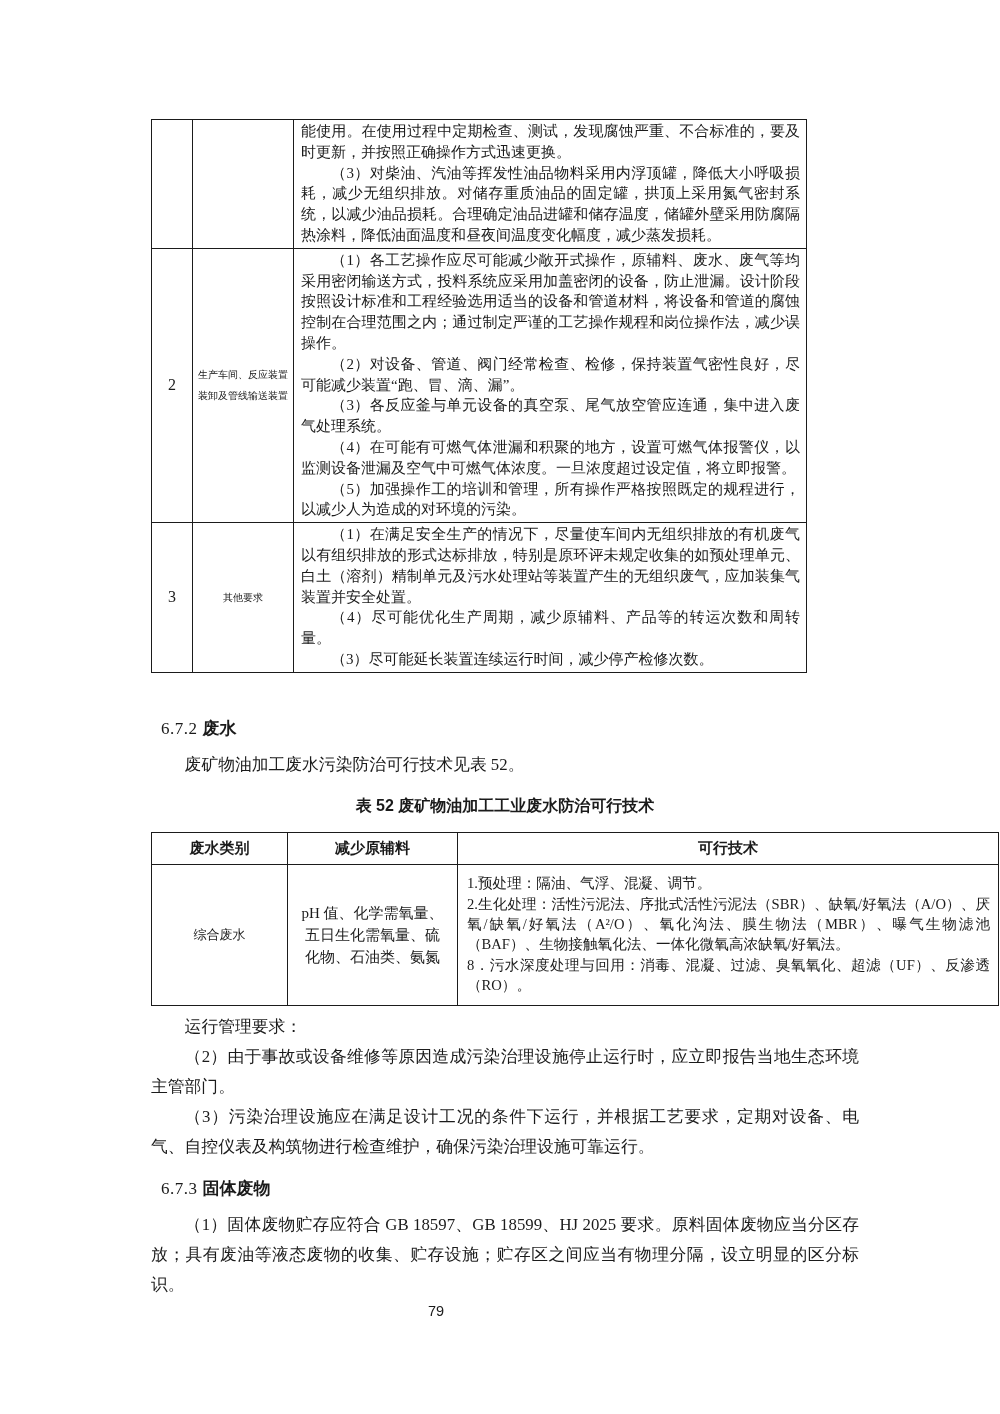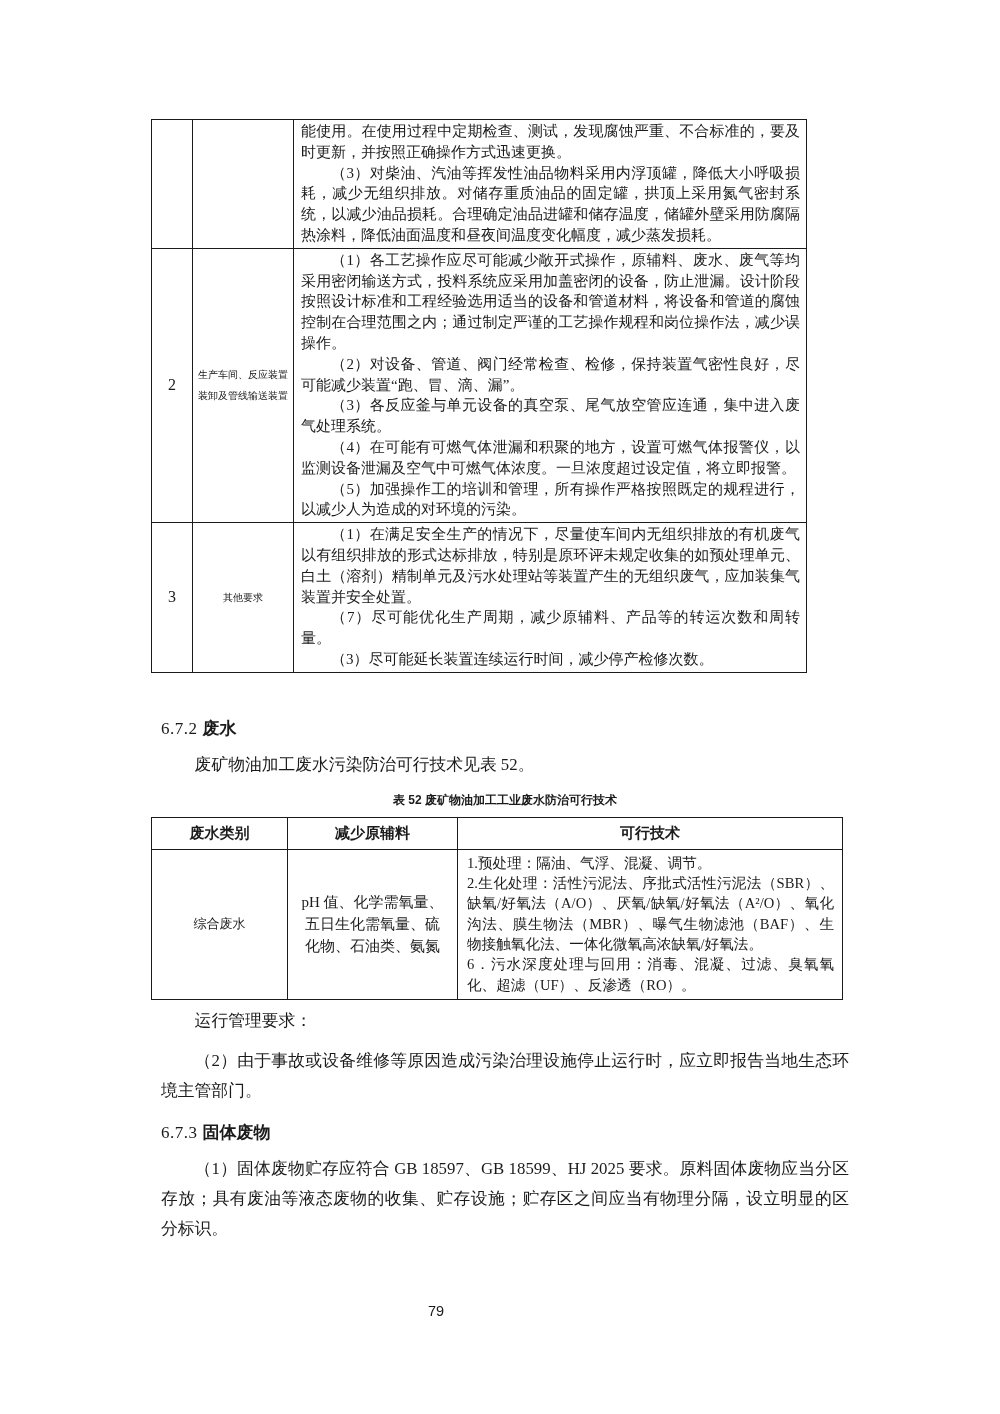--- a/index.html
+++ b/index.html
@@ -29,33 +29,33 @@
   .t1 tr.r3 { height:105px; }
 
   
   .sec-heading { margin:43px 0 0 10px; font-size:17px; line-height:26px; font-weight:normal; }
   .sec-heading .hnum { font-family:"Liberation Serif",serif; letter-spacing:0.5px; }
   .sec-heading .htitle { font-family:"Liberation Sans","DejaVu Sans",sans-serif; font-weight:bold; margin-left:5px; }
   .sec-heading.s673 { margin-top:14px; }
 
   
   .body-p {
-    margin:10px; font-size:16.8px; line-height:30px;
+    margin:0; font-size:16.8px; line-height:30px;
     text-align:justify; text-indent:2em;
   }
   .intro { margin-top:8px; }
   .mgmt-title { margin-top:6px; }
 
   
   .caption {
-    margin:6px; padding:0; text-align:center;
+    margin:16px; padding:0; text-align:center;
     font-family:"Liberation Sans","DejaVu Sans",sans-serif;
-    font-weight:bold; font-size:12px; line-height:20px;
+    font-weight:bold; font-size:16px; line-height:20px;
   }
-  .t52 { width:692px; margin-top:7px; }
+  .t52 { width:848px; margin-top:7px; }
   .t52 th, .t52 td { border:1.4px solid #1b1b1b; }
   .t52 th {
     font-family:"Liberation Sans","DejaVu Sans",sans-serif;
     font-weight:bold; font-size:15px; height:31px; text-align:center; padding:0;
   }
   .t52 .w-type { width:135px; }
   .t52 .w-poll { width:169px; }
   .t52 td.type { text-align:center; font-size:13px; }
   .t52 td.poll { text-align:center; font-size:15px; line-height:22px; padding:0 11px; }
   .t52 td.tech { vertical-align:middle; padding:3px 8px 4px 9px; }
@@ -93,21 +93,21 @@
         <p>（3）各反应釜与单元设备的真空泵、尾气放空管应连通，集中进入废气处理系统。</p>
         <p>（4）在可能有可燃气体泄漏和积聚的地方，设置可燃气体报警仪，以监测设备泄漏及空气中可燃气体浓度。一旦浓度超过设定值，将立即报警。</p>
         <p>（5）加强操作工的培训和管理，所有操作严格按照既定的规程进行，以减少人为造成的对环境的污染。</p>
       </td>
     </tr>
     <tr class="r3">
       <td class="c-num">3</td>
       <td class="c-cat">其他要求</td>
       <td class="c-body">
         <p>（1）在满足安全生产的情况下，尽量使车间内无组织排放的有机废气以有组织排放的形式达标排放，特别是原环评未规定收集的如预处理单元、白土（溶剂）精制单元及污水处理站等装置产生的无组织废气，应加装集气装置并安全处置。</p>
-        <p>（7）尽可能优化生产周期，减少原辅料、产品等的转运次数和周转量。</p>
+        <p>（4）尽可能优化生产周期，减少原辅料、产品等的转运次数和周转量。</p>
         <p>（3）尽可能延长装置连续运行时间，减少停产检修次数。</p>
       </td>
     </tr>
   </tbody>
     </table>
 
   <h3 class="sec-heading">
     <span class="hnum">6.7.2</span><span class="htitle">废水</span>
   </h3>
 
@@ -121,28 +121,29 @@
       <th class="w-type">废水类别</th>
       <th class="w-poll">减少原辅料</th>
       <th>可行技术</th>
     </tr>
     <tr class="body">
       <td class="type">综合废水</td>
       <td class="poll">pH 值、化学需氧量、五日生化需氧量、硫化物、石油类、氨氮</td>
       <td class="tech">
         <p>1.预处理：隔油、气浮、混凝、调节。</p>
         <p>2.生化处理：活性污泥法、序批式活性污泥法（SBR）、缺氧/好氧法（A/O）、厌氧/缺氧/好氧法（A²/O）、氧化沟法、膜生物法（MBR）、曝气生物滤池（BAF）、生物接触氧化法、一体化微氧高浓缺氧/好氧法。</p>
-        <p>6．污水深度处理与回用：消毒、混凝、过滤、臭氧氧化、超滤（UF）、反渗透（RO）。</p>
+        <p>8．污水深度处理与回用：消毒、混凝、过滤、臭氧氧化、超滤（UF）、反渗透（RO）。</p>
       </td>
     </tr>
   </tbody>
     </table>
 
   <p class="body-p mgmt-title">运行管理要求：</p>
   <p class="body-p">（2）由于事故或设备维修等原因造成污染治理设施停止运行时，应立即报告当地生态环境主管部门。</p>
+  <p class="body-p">（3）污染治理设施应在满足设计工况的条件下运行，并根据工艺要求，定期对设备、电气、自控仪表及构筑物进行检查维护，确保污染治理设施可靠运行。</p>
 
   <h3 class="sec-heading s673">
     <span class="hnum">6.7.3</span><span class="htitle">固体废物</span>
   </h3>
 
   <p class="body-p intro">（1）固体废物贮存应符合 GB 18597、GB 18599、HJ 2025 要求。原料固体废物应当分区存放；具有废油等液态废物的收集、贮存设施；贮存区之间应当有物理分隔，设立明显的区分标识。</p>
 
 </div>
 
 <div class="footer">79</div>

